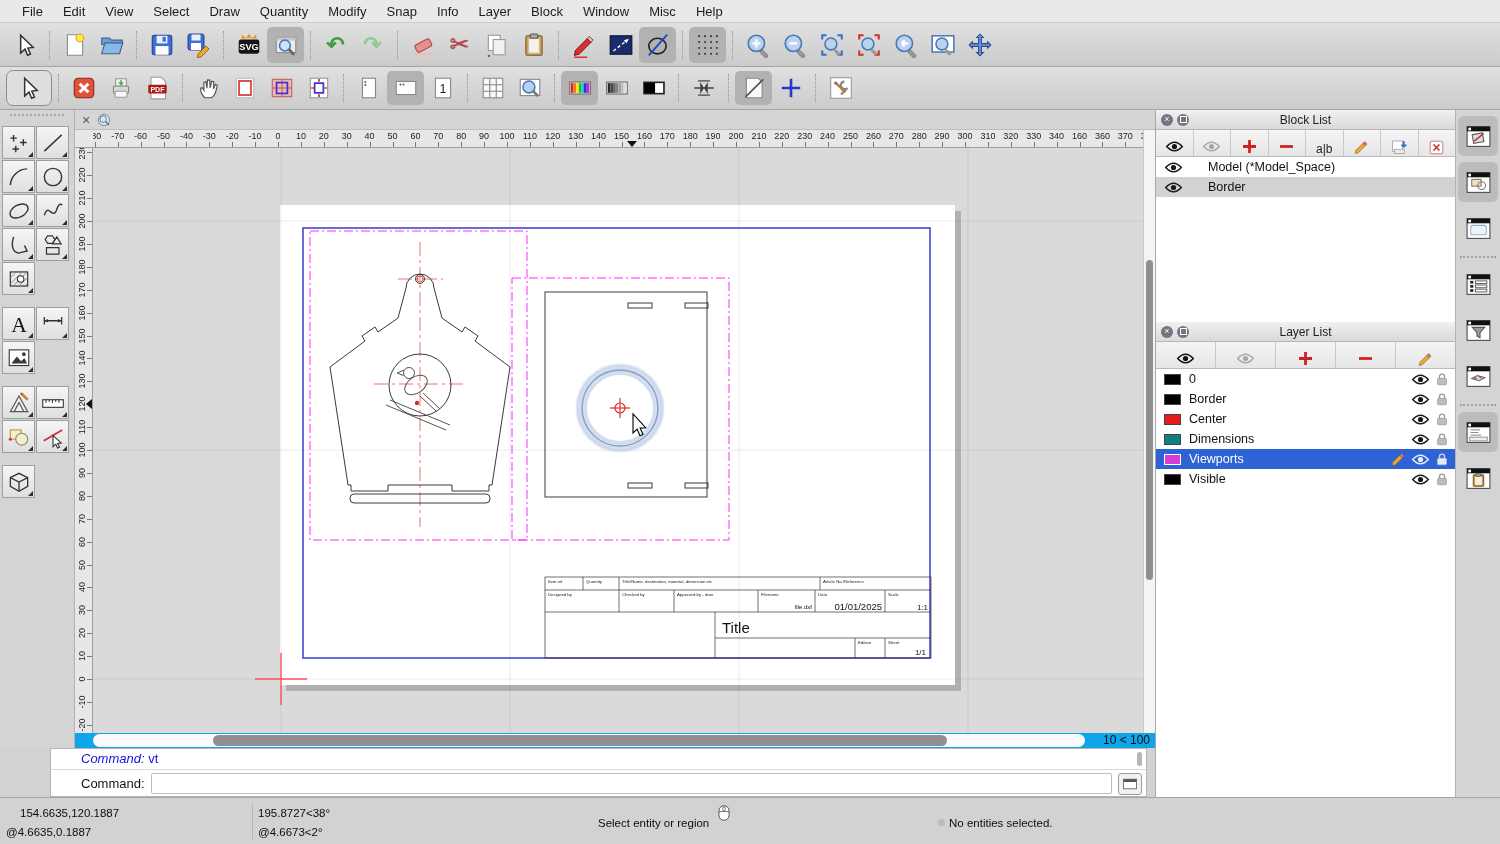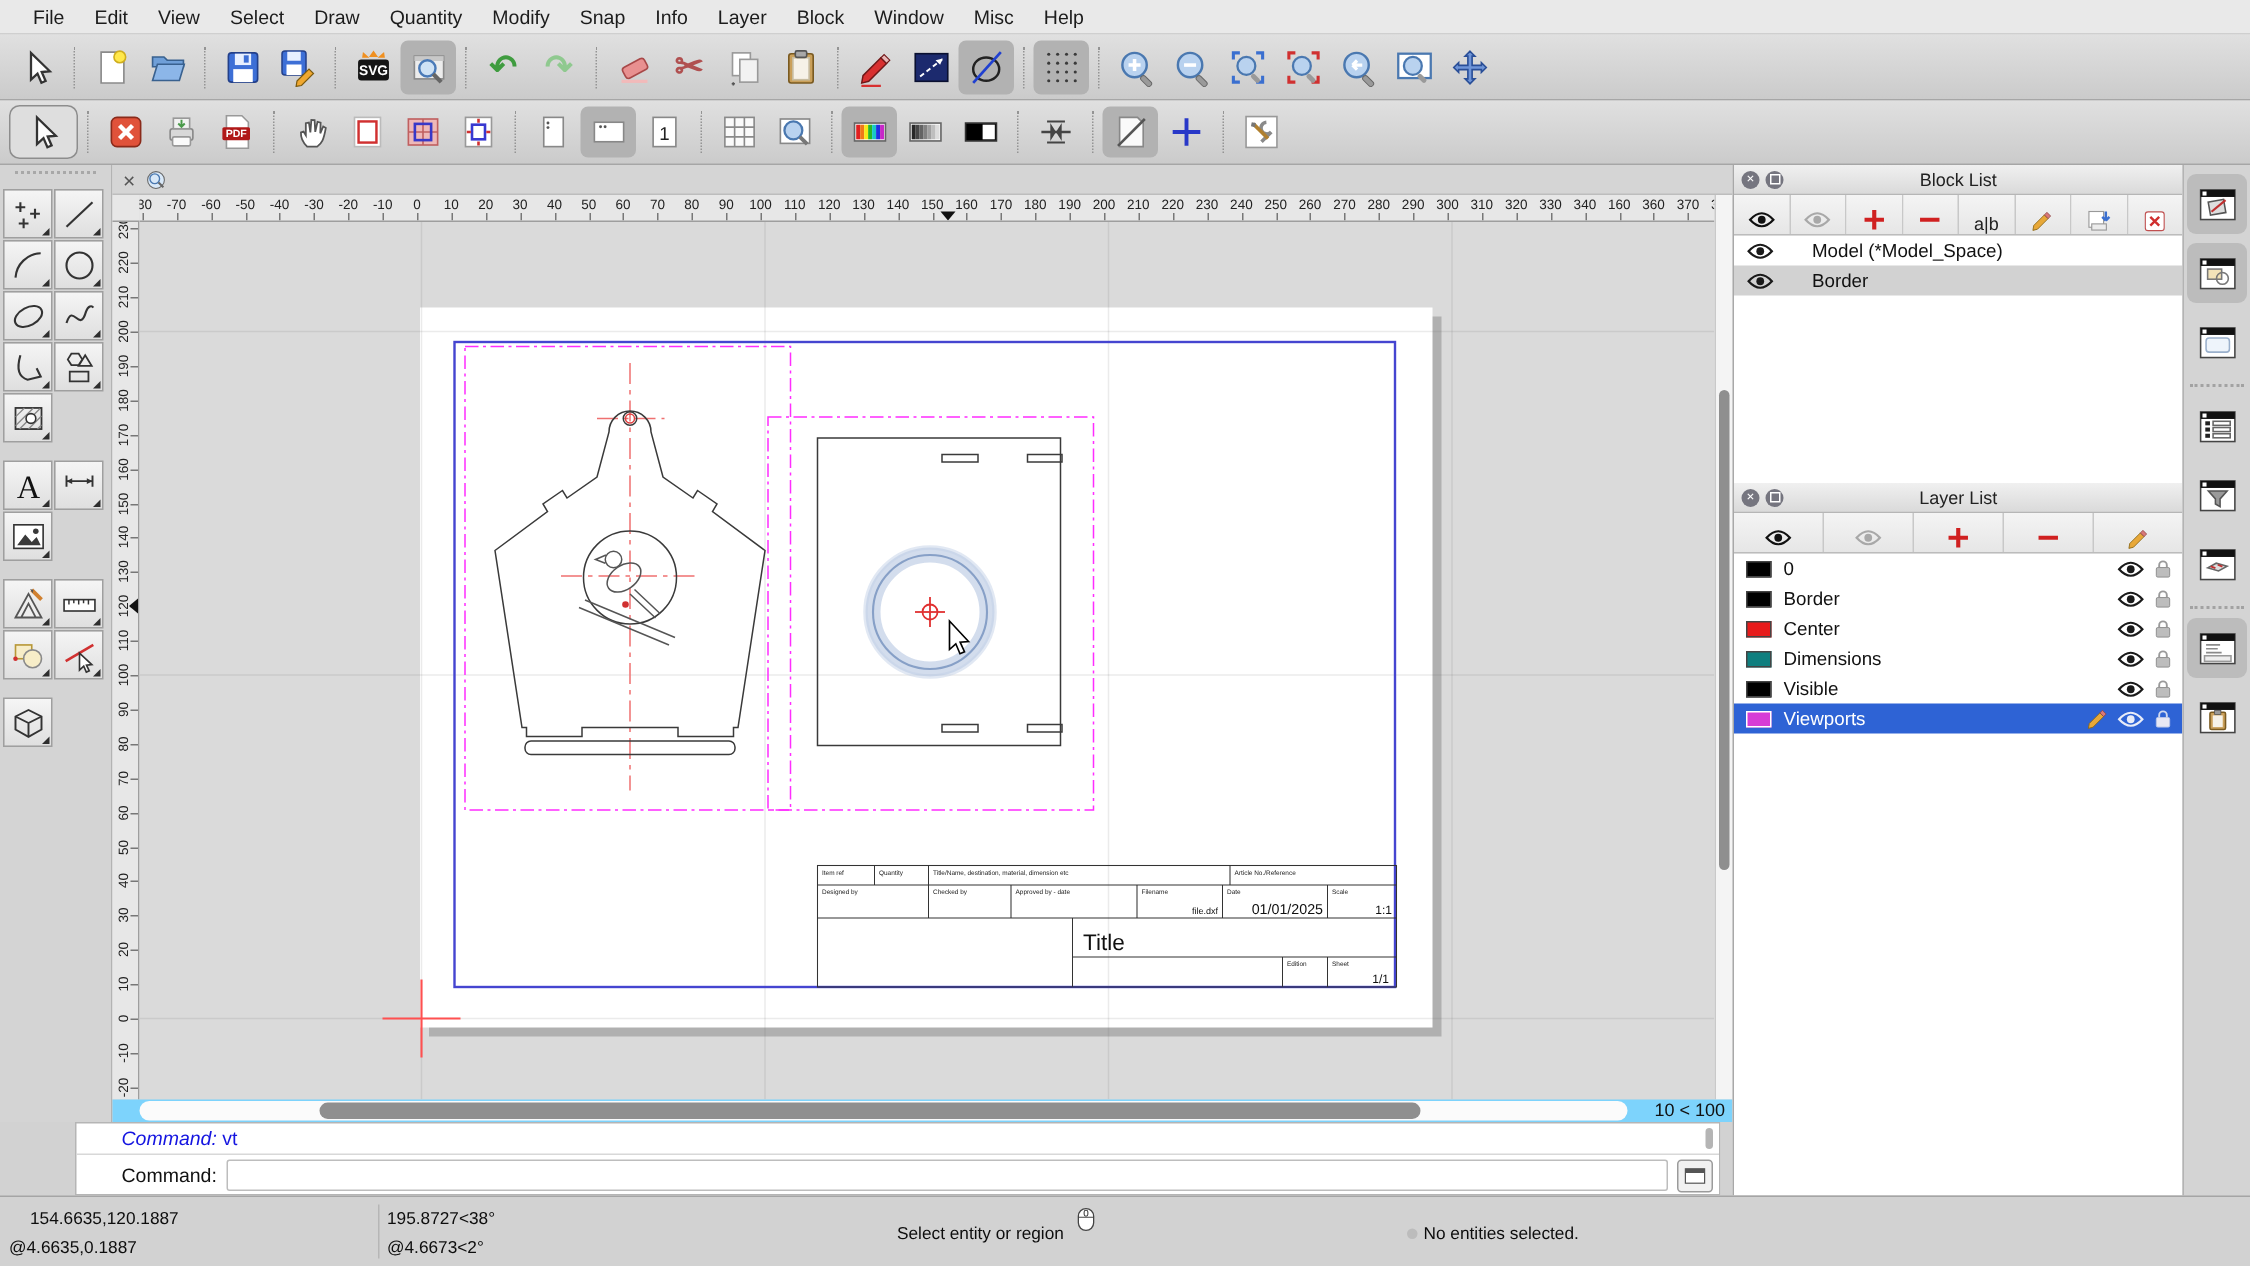--- a/index.html
+++ b/index.html
@@ -46,21 +46,21 @@
            border-right:5px solid transparent;border-top:6px solid #111;transform:translateX(-50%);}
   #vruler{position:absolute;left:0;top:38px;width:18px;height:585px;background:#e7e7e7;
           border-right:1px solid #9e9e9e;box-sizing:border-box;overflow:hidden;}
   .vlabel{position:absolute;left:7px;transform:translate(-50%,-50%) rotate(-90deg);font-size:9px;color:#222;white-space:nowrap;}
   .vtick{position:absolute;right:0;height:1px;width:5px;background:#777;}
   #vmarker{position:absolute;right:0;width:0;height:0;border-top:5px solid transparent;
            border-bottom:5px solid transparent;border-right:6px solid #111;transform:translateY(-50%);}
   #canvas{position:absolute;left:18px;top:38px;width:1050px;height:585px;background:#dadada;overflow:hidden;}
   #vscroll{position:absolute;right:0;top:20px;width:12px;height:603px;background:#f4f4f4;border-left:1px solid #c9c9c9;box-sizing:border-box;}
   #vscroll-thumb{position:absolute;left:2px;top:130px;width:7px;height:320px;background:#8f8f8f;border-radius:4px;}
-  #hscrollrow{position:absolute;left:0;bottom:0;width:100%;height:15px;background:#7dd3fc;}
+  #hscrollrow{position:absolute;left:0;bottom:0;width:100%;height:15px;background:#0ea5e9;}
   #hscroll-track{position:absolute;left:18px;top:1px;width:992px;height:13px;background:#fbfbfb;border-radius:7px;}
   #hscroll-thumb{position:absolute;left:120px;top:1px;width:734px;height:11px;background:#8f8f8f;border-radius:6px;}
   #zoom-indicator{position:absolute;right:5px;top:0;height:15px;line-height:15px;font-size:12px;color:#111;}
   
   .panel{position:absolute;left:1155px;width:300px;background:#fff;border-left:1px solid #a8a8a8;box-sizing:border-box;overflow:hidden;}
   #block-panel{top:110px;height:212px;}
   #layer-panel{top:322px;height:475px;}
   .ptitle{height:19px;background:linear-gradient(#f0f0f0,#dadada);border-bottom:1px solid #b6b6b6;
           display:flex;align-items:center;padding:0 5px;position:relative;}
   .pcircle{width:12px;height:12px;border-radius:50%;background:#75757f;color:#fff;font-size:9px;
@@ -1237,64 +1237,64 @@
         </div>
         <div class="rowicon" style="margin-right: 4px;">
           <span style="display: flex;">
             <svg viewBox="0 0 22 20" width="14" height="14">
               <rect x="4" y="9" width="14" height="10" rx="1.5" fill="#bdbdbd" stroke="#8d8d8d"></rect>
               <path d="M7 9 V6.5 a4 4 0 0 1 8 0 V9" fill="none" stroke="#9a9a9a" stroke-width="2"></path>
             </svg>
           </span>
         </div>
       </div>
+      <div class="prow selected-blue">
+        <div class="swatch" style="background: rgb(214, 60, 214); border-color: rgb(255, 255, 255);"></div>
+        <div class="rowlabel">Viewports</div>
+        <div class="rowicon">
+          <span style="display: flex;">
+            <svg viewBox="0 0 24 24" width="17" height="17">
+              <path d="M4 16 L14 6 l3.5 3.5 L7.5 19.5 L3.2 20.6 Z" fill="#e8a838" stroke="#8a6410" stroke-width="0.8"></path>
+              <path d="M14 6 l3.5 3.5 2.4-2.4 -3.5-3.5 Z" fill="#d87878" stroke="#8a4040" stroke-width="0.7"></path>
+            </svg>
+          </span>
+        </div>
+        <div class="rowicon">
+          <span style="display: flex;">
+            <svg viewBox="0 0 22 16" width="19" height="19">
+              <path d="M2 8 Q11 -2 20 8 Q11 18 2 8 Z" fill="none" stroke="#e8ecf8" stroke-width="1.7"></path>
+              <circle cx="11" cy="8" r="3" fill="#e8ecf8"></circle>
+            </svg>
+          </span>
+        </div>
+        <div class="rowicon" style="margin-right: 4px;">
+          <span style="display: flex;">
+            <svg viewBox="0 0 22 20" width="14" height="14">
+              <rect x="4" y="9" width="14" height="10" rx="1.5" fill="#e8e8f4" stroke="#b8c4e8"></rect>
+              <path d="M7 9 V6.5 a4 4 0 0 1 8 0 V9" fill="none" stroke="#cfd8ee" stroke-width="2"></path>
+            </svg>
+          </span>
+        </div>
+      </div>
       <div class="prow">
         <div class="swatch" style="background: rgb(0, 0, 0);"></div>
         <div class="rowlabel">Visible</div>
         <div class="rowicon">
           <span style="display: flex;">
             <svg viewBox="0 0 22 16" width="19" height="19">
               <path d="M2 8 Q11 -2 20 8 Q11 18 2 8 Z" fill="none" stroke="#1a1a1a" stroke-width="1.7"></path>
               <circle cx="11" cy="8" r="3" fill="#1a1a1a"></circle>
             </svg>
           </span>
         </div>
         <div class="rowicon" style="margin-right: 4px;">
           <span style="display: flex;">
             <svg viewBox="0 0 22 20" width="14" height="14">
               <rect x="4" y="9" width="14" height="10" rx="1.5" fill="#bdbdbd" stroke="#8d8d8d"></rect>
               <path d="M7 9 V6.5 a4 4 0 0 1 8 0 V9" fill="none" stroke="#9a9a9a" stroke-width="2"></path>
-            </svg>
-          </span>
-        </div>
-      </div>
-      <div class="prow selected-blue">
-        <div class="swatch" style="background: rgb(214, 60, 214); border-color: rgb(255, 255, 255);"></div>
-        <div class="rowlabel">Viewports</div>
-        <div class="rowicon">
-          <span style="display: flex;">
-            <svg viewBox="0 0 24 24" width="17" height="17">
-              <path d="M4 16 L14 6 l3.5 3.5 L7.5 19.5 L3.2 20.6 Z" fill="#e8a838" stroke="#8a6410" stroke-width="0.8"></path>
-              <path d="M14 6 l3.5 3.5 2.4-2.4 -3.5-3.5 Z" fill="#d87878" stroke="#8a4040" stroke-width="0.7"></path>
-            </svg>
-          </span>
-        </div>
-        <div class="rowicon">
-          <span style="display: flex;">
-            <svg viewBox="0 0 22 16" width="19" height="19">
-              <path d="M2 8 Q11 -2 20 8 Q11 18 2 8 Z" fill="none" stroke="#e8ecf8" stroke-width="1.7"></path>
-              <circle cx="11" cy="8" r="3" fill="#e8ecf8"></circle>
-            </svg>
-          </span>
-        </div>
-        <div class="rowicon" style="margin-right: 4px;">
-          <span style="display: flex;">
-            <svg viewBox="0 0 22 20" width="14" height="14">
-              <rect x="4" y="9" width="14" height="10" rx="1.5" fill="#e8e8f4" stroke="#b8c4e8"></rect>
-              <path d="M7 9 V6.5 a4 4 0 0 1 8 0 V9" fill="none" stroke="#cfd8ee" stroke-width="2"></path>
             </svg>
           </span>
         </div>
       </div>
     </div>
 </div>
 
 <div id="right-strip">
     <div class="sbtn active">
       <span style="display: flex;">

